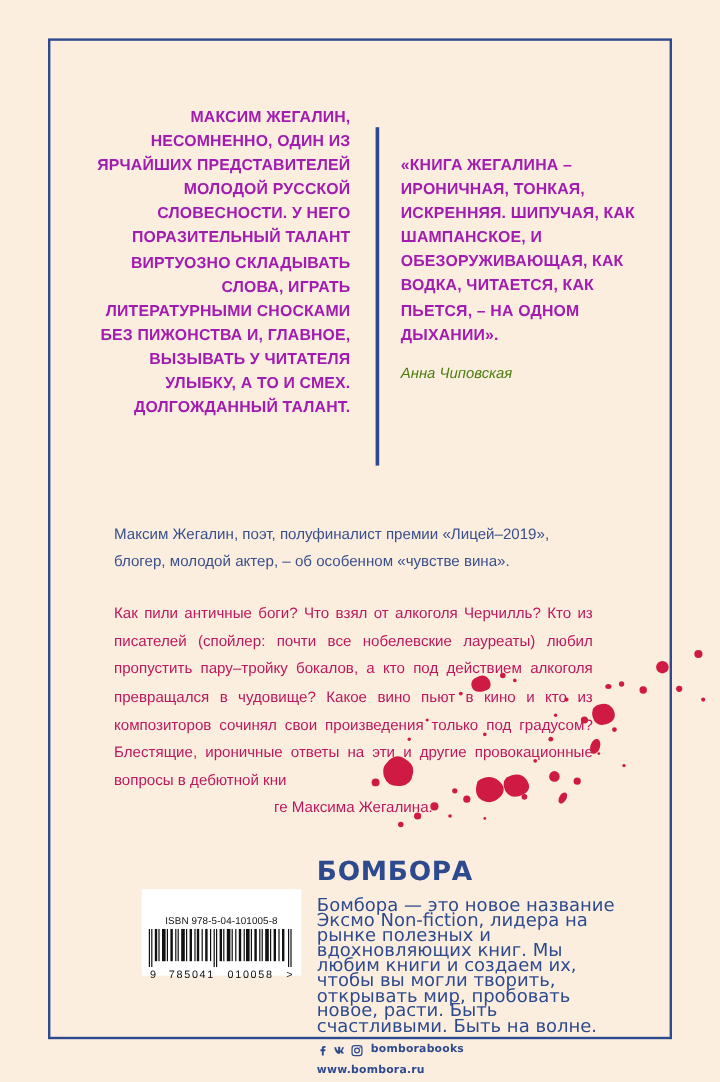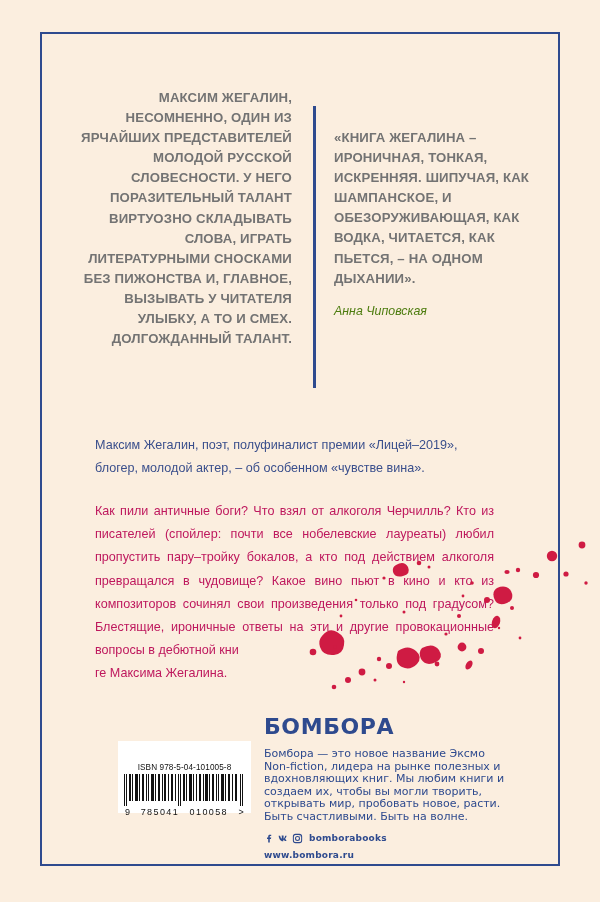--- a/index.html
+++ b/index.html
@@ -55,21 +55,21 @@
     position: absolute;
     left: 264px;
     top: 40px;
     width: 196px;
     text-align: left;
   }
   .quote-text {
     font-size: 13.2px;
     line-height: 20.1px;
     font-weight: 700;
-    color: #737373;
+    color: #a21caf;
     letter-spacing: 0.15px;
     margin: 0;
     text-transform: uppercase;
   }
   .quote-attr {
     font-size: 12.4px;
     line-height: 17px;
     font-style: italic;
     font-weight: 400;
     color: #4d7c0f;
@@ -93,21 +93,21 @@
     top: 500px;
     width: 399px;
     font-size: 12.6px;
     line-height: 23.2px;
     color: #be185d;
     margin: 0;
     text-align: justify;
   }
   .blurb-main .last-line {
     display: block;
-    text-align: left;
+    text-align: center;
   }
 
   
   .splatter {
     position: absolute;
     left: 0;
     top: 0;
     width: 600px;
     height: 902px;
     pointer-events: none;
@@ -122,21 +122,21 @@
   }
   .publisher-logo {
     font-size: 22px;
     font-weight: 700;
     color: #2e4a8e;
     letter-spacing: 0.6px;
     margin: 0 0 9px 0;
     font-family: "DejaVu Sans", sans-serif;
   }
   .publisher-desc {
-    font-size: 11px;
+    font-size: 15px;
     line-height: 12.6px;
     color: #2e4a8e;
     margin: 0 0 9px 0;
     font-family: "DejaVu Sans", sans-serif;
   }
   .social-row {
     display: flex;
     align-items: flex-start;
     gap: 3px;
     margin-bottom: 6px;

